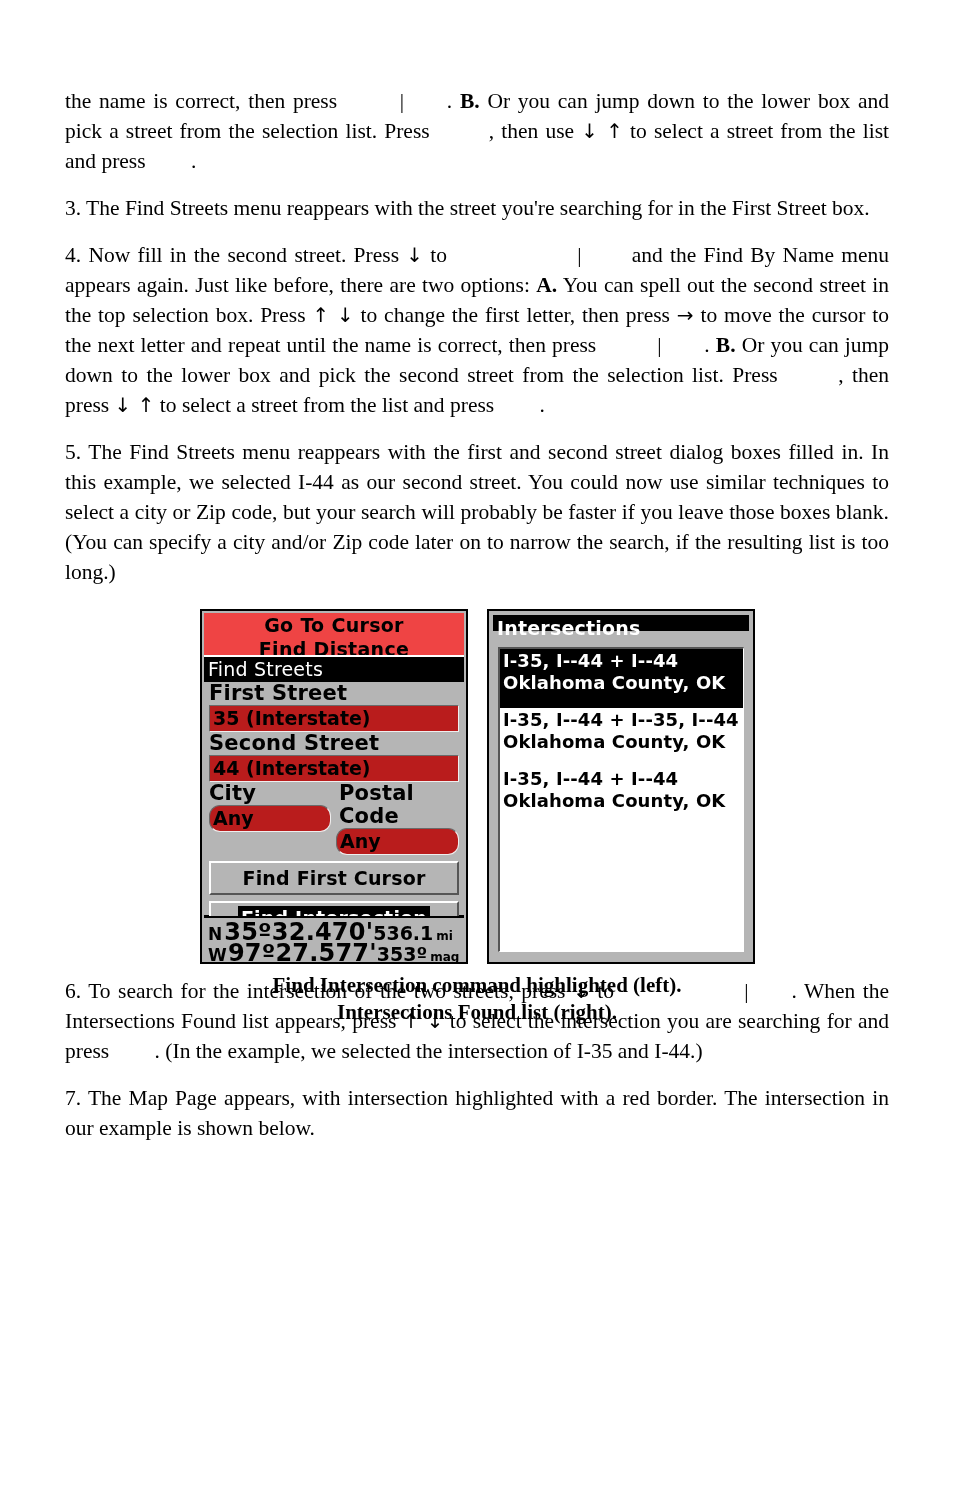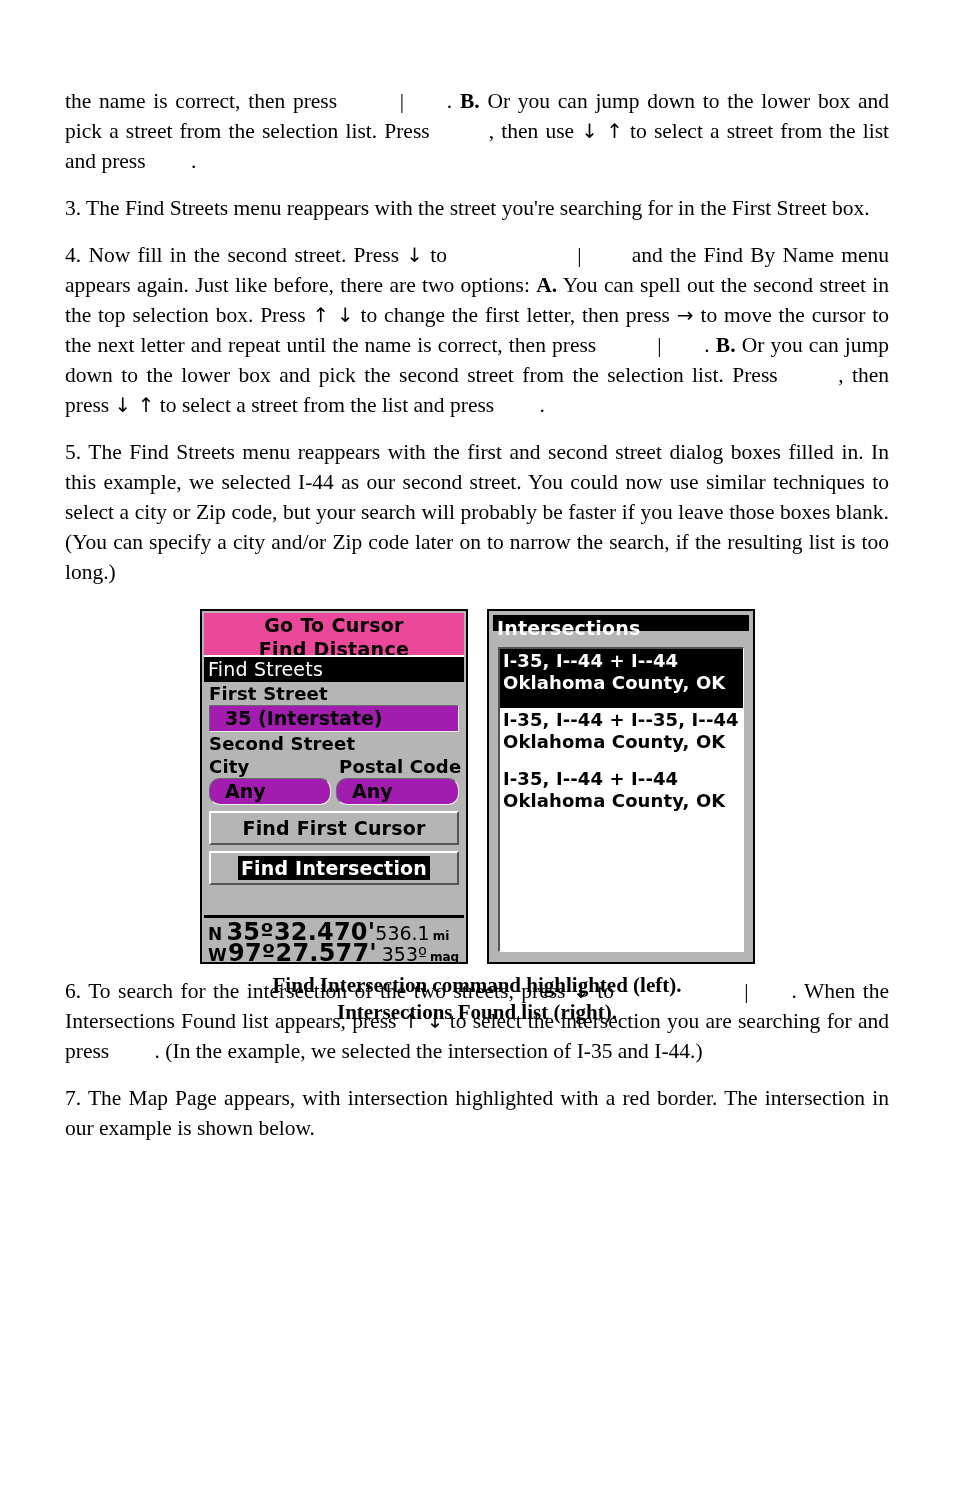--- a/index.html
+++ b/index.html
@@ -65,21 +65,21 @@
     top: 5px;
     width: 268px;
     height: 355px;
     border: 2px solid #000;
     padding: 0;
   }
   .menu-behind {
     position: absolute;
     left: 2px; top: 2px; right: 2px;
     height: 48px;
-    background: #ec4899;
+    background: #ef4444;
     overflow: hidden;
   }
   .menu-behind .mi {
     font-size: 19px;
     font-weight: bold;
     color: #000;
     text-align: center;
     line-height: 24px;
     letter-spacing: 0.3px;
   }
@@ -96,38 +96,38 @@
   .title-bar {
     background: #000000;
     color: #ffffff;
     font-size: 19px;
     font-weight: normal;
     line-height: 25px;
     padding: 0 4px;
     letter-spacing: 0.2px;
   }
   .fld-label {
-    font-size: 18px;
+    font-size: 21px;
     font-weight: bold;
     line-height: 23px;
     padding-left: 5px;
     letter-spacing: 0.2px;
   }
   .fld-box {
-    background: #a21caf;
+    background: #b91c1c;
     border-top: 1px solid #6a6a6a;
     border-left: 1px solid #6a6a6a;
     border-right: 1px solid #efefef;
     border-bottom: 1px solid #efefef;
     margin: 0 5px;
     height: 25px;
     font-size: 19px;
     font-weight: bold;
     line-height: 25px;
-    padding-left: 15px;
+    padding-left: 3px;
     overflow: hidden;
     white-space: nowrap;
   }
   .row2 { display: flex; margin: 0; }
   .row2 > .col { width: 50%; }
   .row2 .fld-box { margin-left: 5px; margin-right: 3px; border-radius: 11px; }
   .row2 .col:last-child .fld-box { margin-left: 2px; margin-right: 5px; }
   .btn {
     margin: 6px 5px 0 5px;
     height: 30px;
@@ -167,21 +167,21 @@
     width: 20px;
   }
   .statusbar .coord {
     font-size: 24px;
     font-weight: bold;
     flex: 1;
     letter-spacing: 0.2px;
   }
   .statusbar .val {
     font-size: 19px;
-    font-weight: normal;
+    font-weight: bold;
     text-align: right;
     padding-right: 3px;
   }
   .statusbar .unit {
     font-size: 12px;
     font-weight: bold;
     width: 34px;
     text-align: left;
   }
 
@@ -261,20 +261,21 @@
           <div class="mi">Find Distance</div>
         </div>
 
         <div class="dialog">
           <div class="title-bar">Find Streets</div>
 
           <div class="fld-label">First Street</div>
           <div class="fld-box">35 (Interstate)</div>
 
           <div class="fld-label">Second Street</div>
+          <div class="fld-box">44 (Interstate)</div>
 
           <div class="row2">
             <div class="col">
               <div class="fld-label">City</div>
               <div class="fld-box">Any</div>
             </div>
             <div class="col">
               <div class="fld-label">Postal Code</div>
               <div class="fld-box">Any</div>
             </div>

